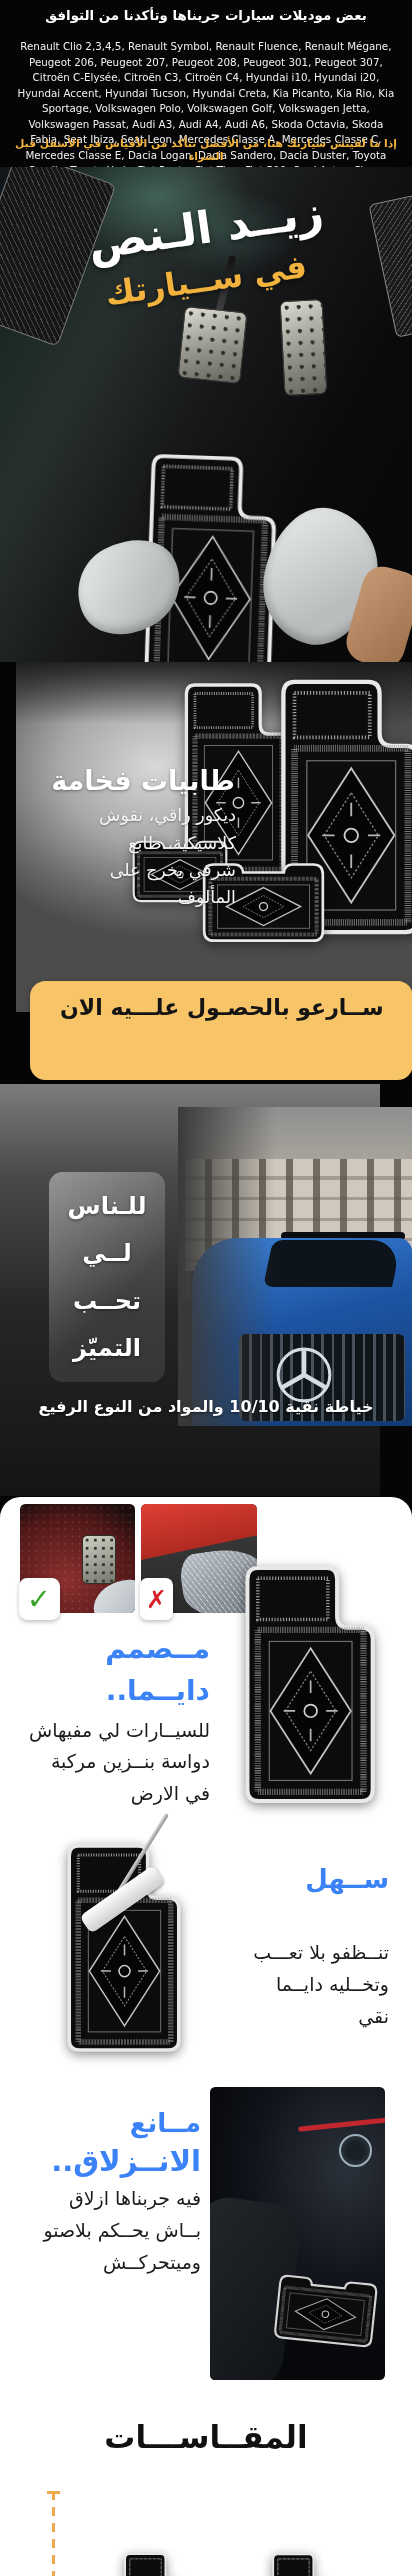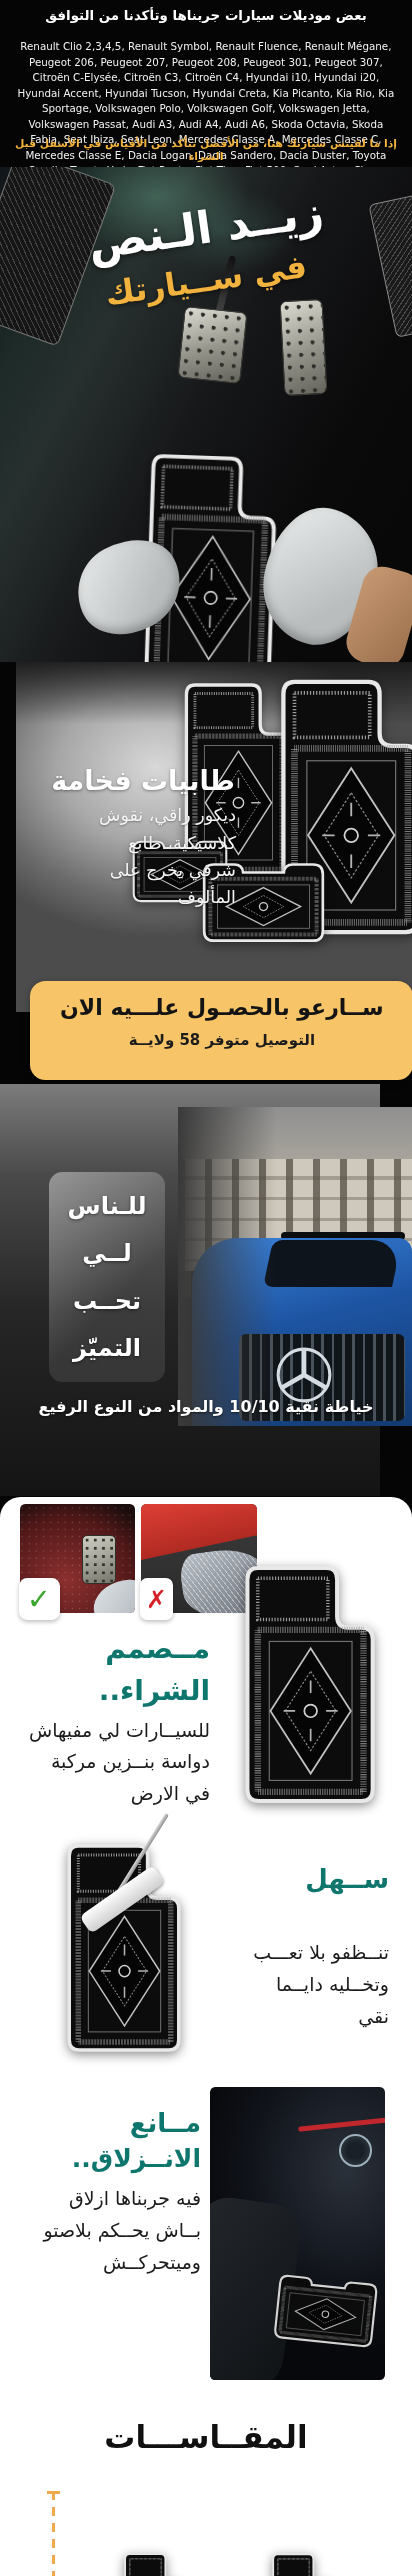--- a/index.html
+++ b/index.html
@@ -94,31 +94,31 @@
   .ph-bad{left:141px;top:6.7px;width:116px;height:109px;background:linear-gradient(#3c3c3c,#2a2a2a);}
   .bad-sill{left:-10.3px;top:-15.5px;width:155px;height:57px;background:linear-gradient(#e04036,#b02a22);transform:rotate(-12deg);}
   .bad-mat{left:41px;top:46px;width:82px;height:67px;background:linear-gradient(150deg,#b9bfc6,#8a9098 60%,#6c737b);
     border-radius:20% 60% 30% 55%/40% 35% 60% 45%;transform:rotate(-8deg);
     background-image:repeating-linear-gradient(60deg,rgba(255,255,255,.4) 0 1px,transparent 1px 4.1px),linear-gradient(150deg,#b9bfc6,#8a9098 60%,#6c737b);}
   .okbox{left:18.5px;top:81px;width:41px;height:42px;border-radius:8.2px;background:#fff;box-shadow:0 1.5px 4.1px rgba(0,0,0,.25);
     display:flex;align-items:center;justify-content:center;font-size:29px;font-weight:bold;color:#3aa52c;}
   .xbox{left:140px;top:81px;width:33px;height:42px;border-radius:7.2px;background:#fff;box-shadow:0 1.5px 4.1px rgba(0,0,0,.25);
     display:flex;align-items:center;justify-content:center;font-size:25px;font-weight:bold;color:#d62128;}
   .big-mat{left:223px;top:64px;width:173px;height:247px;}
-  .yh{color:#0f766e;font-weight:bold;text-align:right;}
+  .yh{color:#3b82f6;font-weight:bold;text-align:right;}
   .bl{color:#1c1c1c;font-size:19px;font-weight:500;text-align:right;}
   .des-h1{right:202px;top:135px;font-size:28px;} .des-h2{right:202px;top:177px;font-size:28px;}
   .des-l1{right:202px;top:222px;} .des-l2{right:202px;top:253px;} .des-l3{right:202px;top:285px;}
   .mat2{left:37px;top:343px;width:173px;height:216px;}
   .mop-head{left:77px;top:392px;width:90px;height:20.6px;border-radius:6.2px;background:linear-gradient(#fdfdfd,#cfcfcf);
     transform:rotate(-35deg);box-shadow:0 1.5px 3.1px rgba(0,0,0,.4);}
   .mop-pole{left:138px;top:309px;width:3.6px;height:103px;border-radius:2.1px;background:linear-gradient(90deg,#ddd,#8e8e8e);transform:rotate(32deg);}
   .cln-h1{right:23px;top:367px;font-size:26px;} .cln-h2{right:23px;top:403px;font-size:26px;}
   .cln-l1{right:23px;top:444px;} .cln-l2{right:23px;top:476px;} .cln-l3{right:23px;top:508px;}
-  .as-h1{right:211px;top:611px;font-size:26px;} .as-h2{right:211px;top:647px;font-size:25px;}
+  .as-h1{right:211px;top:611px;font-size:26px;} .as-h2{right:211px;top:647px;font-size:29px;}
   .as-l1{right:211px;top:690px;} .as-l2{right:211px;top:722px;} .as-l3{right:211px;top:754px;}
   .ph-int{left:210px;top:590px;width:175px;height:293px;
     background:radial-gradient(155px 185px at 78% 28%, #2b313a, #10131a 62%, #07080b 100%);}
   .int-strip{left:88px;top:35px;width:93px;height:5.2px;border-radius:2.6px;background:#c1272d;transform:rotate(-6deg);}
   .int-vent{left:129px;top:47px;width:29px;height:29px;border-radius:50%;border:2.6px solid #9fb0bd;
     background:radial-gradient(#1a2027 40%,#39444e);}
   .int-seat{left:-20.6px;top:113px;width:103px;height:185px;background:linear-gradient(120deg,#23272c,#101316);border-radius:31px;transform:rotate(8deg);}
   .int-mat{left:62px;top:170px;width:108px;height:103px;transform:rotate(6deg);opacity:.9;}
   .sizes-h{left:0;top:922px;width:412px;text-align:center;color:#111;font-size:31px;font-weight:bold;}
   .vdash{width:3.1px;background:repeating-linear-gradient(to bottom,#F0A84E 0 8.8px,transparent 8.8px 16px);}
@@ -188,21 +188,20 @@
     <svg class="abs pm-rc mat-svg" viewBox="0 0 362 180" width="187" height="93">
         <use href="#sym-rear" width="362" height="180"></use>
       </svg>
     <div class="abs prm-h rtl">طابيات فخامة</div>
     <div class="abs prm-line prm-l1 rtl">ديكور راقي، نقوش</div>
     <div class="abs prm-line prm-l2 rtl">كلاسيكية، طابع</div>
     <div class="abs prm-line prm-l3 rtl">شرقي يخرج على</div>
     <div class="abs prm-line prm-l4 rtl">المألوف</div>
     <div class="abs cta-box">
       <div class="abs cta-l1 rtl">ســارعو بالحصـول علـــيه الان</div>
-      <div class="abs cta-l2 rtl">التوصيل متوفر 58 ولايــة</div>
     </div>
   </div>
 
   <div class="abs darksec">
     <div class="abs street">
       <div class="abs street-sky"></div>
       <div class="abs street-bld"></div>
       <div class="abs street-fence"></div>
       <div class="abs street-rail"></div>
       <div class="abs street-car"></div>
@@ -232,21 +231,21 @@
       <div class="abs bad-sill"></div>
       <div class="abs bad-mat"></div>
     </div>
     <div class="abs okbox">✓</div>
     <div class="abs xbox">✗</div>
     <svg class="abs big-mat mat-svg" viewBox="0 0 336 480" width="173" height="247">
         <use href="#sym-front" width="336" height="480"></use>
       </svg>
 
     <div class="abs yh des-h1 rtl">مــصمم</div>
-    <div class="abs yh des-h2 rtl">الشراء..</div>
+    <div class="abs yh des-h2 rtl">دايــما..</div>
     <div class="abs bl des-l1 rtl">للسيــارات لي مفيهاش</div>
     <div class="abs bl des-l2 rtl">دواسة بنــزين مركبة</div>
     <div class="abs bl des-l3 rtl">في الارض</div>
 
     <svg class="abs mat2 mat-svg" viewBox="0 0 336 420" width="173" height="216">
         <use href="#sym-front" width="336" height="420"></use>
       </svg>
     <div class="abs mop-pole"></div>
     <div class="abs mop-head"></div>
     <div class="abs yh cln-h1 rtl">ســهل</div>

